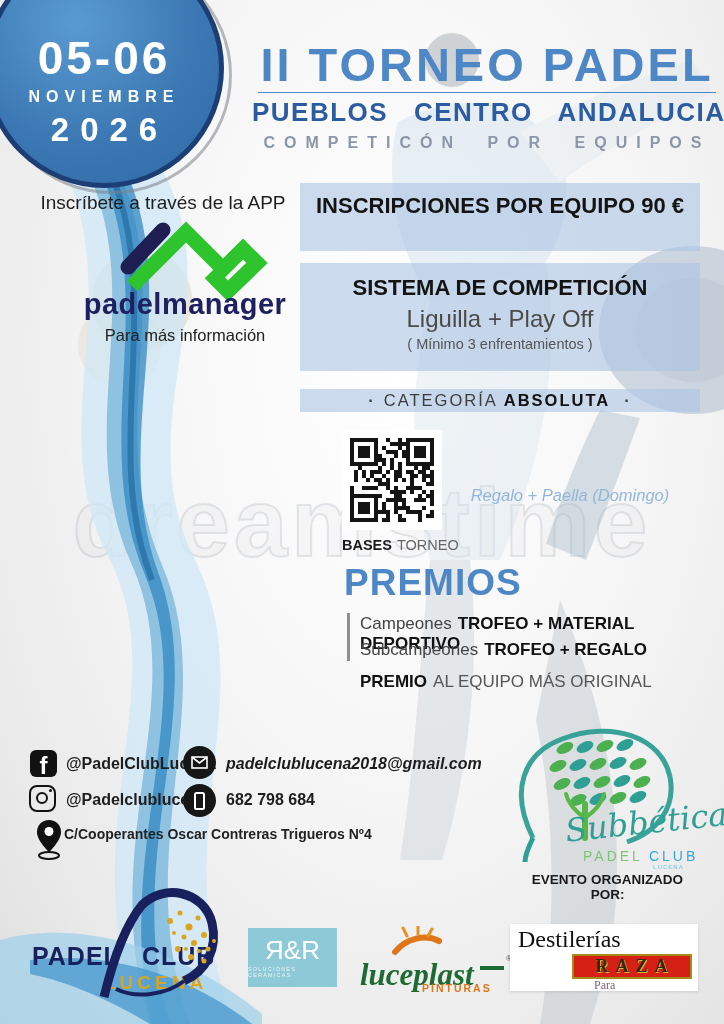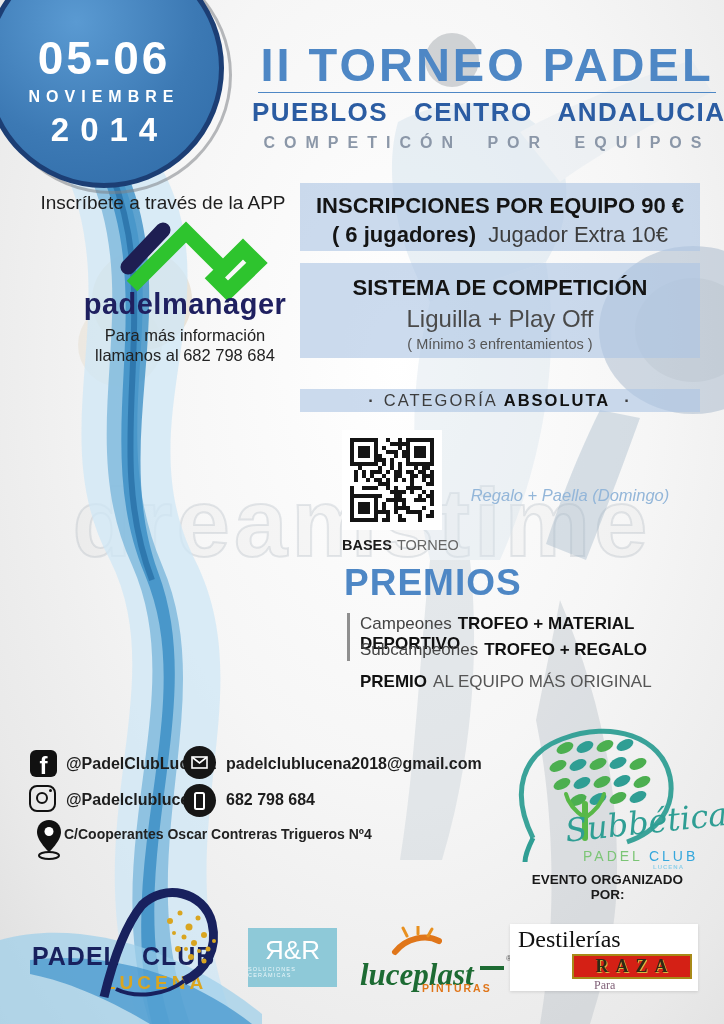--- a/index.html
+++ b/index.html
@@ -34,21 +34,21 @@
 
   
   .app-heading{left:38px;top:192px;width:250px;text-align:center;font-size:19px;color:#1e1e1e;}
   .pm-word{left:63px;top:288px;width:244px;text-align:center;font-size:29px;font-weight:bold;color:#1f2060;letter-spacing:.5px;}
   .pm-info1{left:63px;top:326px;width:244px;text-align:center;font-size:16.5px;color:#222;}
   .pm-info2{left:63px;top:346px;width:244px;text-align:center;font-size:16.5px;color:#222;}
 
   
   .box{left:300px;width:400px;background:rgba(173,197,227,.62);text-align:center;color:#141414;}
   .box1{top:183px;height:68px;padding-top:10px;}
-  .box2{top:263px;height:95px;padding-top:12px;}
+  .box2{top:263px;height:108px;padding-top:12px;}
   .box-title{font-size:22px;font-weight:bold;}
   .box-line{font-size:22px;color:#3c3c3c;margin-top:3px;}
   .box-line b{color:#141414;}
   .box-line2{font-size:24px;color:#4a4a4a;margin-top:4px;}
   .box-line3{font-size:14.5px;color:#555;margin-top:3px;}
   .cat-bar{left:300px;top:389px;width:400px;height:23px;background:rgba(173,197,227,.62);
     display:flex;align-items:center;justify-content:center;font-size:16.5px;color:#3c3c3c;letter-spacing:2px;}
   .cat-bar .v{font-weight:bold;color:#111;margin:0 6px;}
   .cat-bar .b{margin:0 8px;font-weight:bold;}
 
@@ -76,21 +76,21 @@
   .c-label{font-size:16px;font-weight:bold;color:#1d1d1d;}
   .fb-icon{left:30px;top:750px;width:27px;height:27px;background:#111;border-radius:6px;
     color:#fff;font-weight:bold;font-size:24px;text-align:center;line-height:31px;overflow:hidden;}
   .ig-icon{left:29px;top:785px;width:27px;height:27px;border:2.5px solid #111;border-radius:8px;}
   .ig-icon .lens{position:absolute;left:5px;top:5px;width:12px;height:12px;border:2.5px solid #111;border-radius:50%;}
   .ig-icon .dot{position:absolute;right:2px;top:2px;width:3px;height:3px;background:#111;border-radius:50%;}
   .circle-icon{width:33px;height:33px;background:#161616;border-radius:50%;display:flex;align-items:center;justify-content:center;}
   .mail-icon{left:183px;top:746px;} .phone-icon{left:183px;top:784px;}
   .phone-glyph{width:11px;height:18px;border:2px solid #fff;border-radius:2.5px;}
   .fb-label{left:66px;top:755px;} .ig-label{left:66px;top:791px;}
-  .mail-label{left:226px;top:755px;} .phone-label{left:226px;top:791px;}
+  .mail-label{left:226px;top:755px;font-style:italic;} .phone-label{left:226px;top:791px;}
   .pin-icon{left:36px;top:820px;}
   .addr1{left:64px;top:826px;font-size:14px;font-weight:bold;color:#222;}
   .addr2{left:64px;top:843px;font-size:14px;font-weight:bold;color:#222;}
 
   
   .sub-script{left:565px;top:804px;width:150px;font-family:"DejaVu Serif",serif;font-style:italic;
     font-size:32px;color:#2f9e94;transform:rotate(-6deg);}
   .sub-caps{left:583px;top:848px;width:130px;font-size:14px;font-weight:normal;letter-spacing:3px;}
   .sub-caps .w1{color:#7cc576;} .sub-caps .w2{color:#35a7dc;margin-left:6px;}
   .sub-small{left:653px;top:864px;font-size:6px;font-weight:bold;color:#8fd0ea;letter-spacing:1px;}
@@ -150,45 +150,40 @@
       <path d="M112,175 C165,310 100,445 152,580" stroke="#1a5f98" stroke-width="6" fill="none" opacity="0.55"></path>
       <path d="M0,940 C80,918 180,948 262,1014 L262,1024 L0,1024 Z" fill="#9ccee9" opacity="0.7"></path>
       <path d="M30,960 C110,950 192,976 252,1024 L150,1024 C100,994 60,980 30,974 Z" fill="#3f93cc" opacity="0.7"></path>
     </g>
   </svg>
 
   <div class="abs badge-gray-ring"></div>
   <div class="abs badge">
     <div class="d1">05-06</div>
     <div class="d2">NOVIEMBRE</div>
-    <div class="d3">2014</div>
+    <div class="d3">2026</div>
   </div>
 
   <div class="abs app-heading">Inscríbete a través de la APP</div>
 
   <div class="abs title-block">
     <div class="main-title">II TORNEO PADEL</div>
     <div class="title-rule"></div>
     <div class="sub-title">PUEBLOS CENTRO ANDALUCIA</div>
     <div class="tagline">COMPETICÓN POR EQUIPOS</div>
   </div>
   <svg class="abs" width="152" height="82" viewBox="0 0 152 82" style="left:118px;top:221px;">
     <path d="M10,46 L45,9" stroke="#1e1e52" stroke-width="15" stroke-linecap="round" fill="none"></path>
     <path d="M14,65 L68,11 L105,48 L125,28 L139,42 L110,70 L92,52" stroke="#2ec42e" stroke-width="15" fill="none" stroke-linejoin="miter"></path>
   </svg>
   <div class="abs pm-word">padelmanager</div>
   <div class="abs pm-info1">Para más información</div>
-  <div class="abs pm-info2">llamanos al 682 798 684</div>
 
   <div class="abs box box1">
     <div class="box-title">INSCRIPCIONES POR EQUIPO 90 €</div>
-    <div class="box-line">
-      <b>( 6 jugadores)</b>
-      <span style="margin-left:6px">Jugador Extra 10€</span>
-    </div>
   </div>
 
   <div class="abs box box2">
     <div class="box-title">SISTEMA DE COMPETICIÓN</div>
     <div class="box-line2">Liguilla + Play Off</div>
     <div class="box-line3">( Mínimo 3 enfrentamientos )</div>
   </div>
 
   <div class="abs cat-bar">
     <span class="b">·</span>

